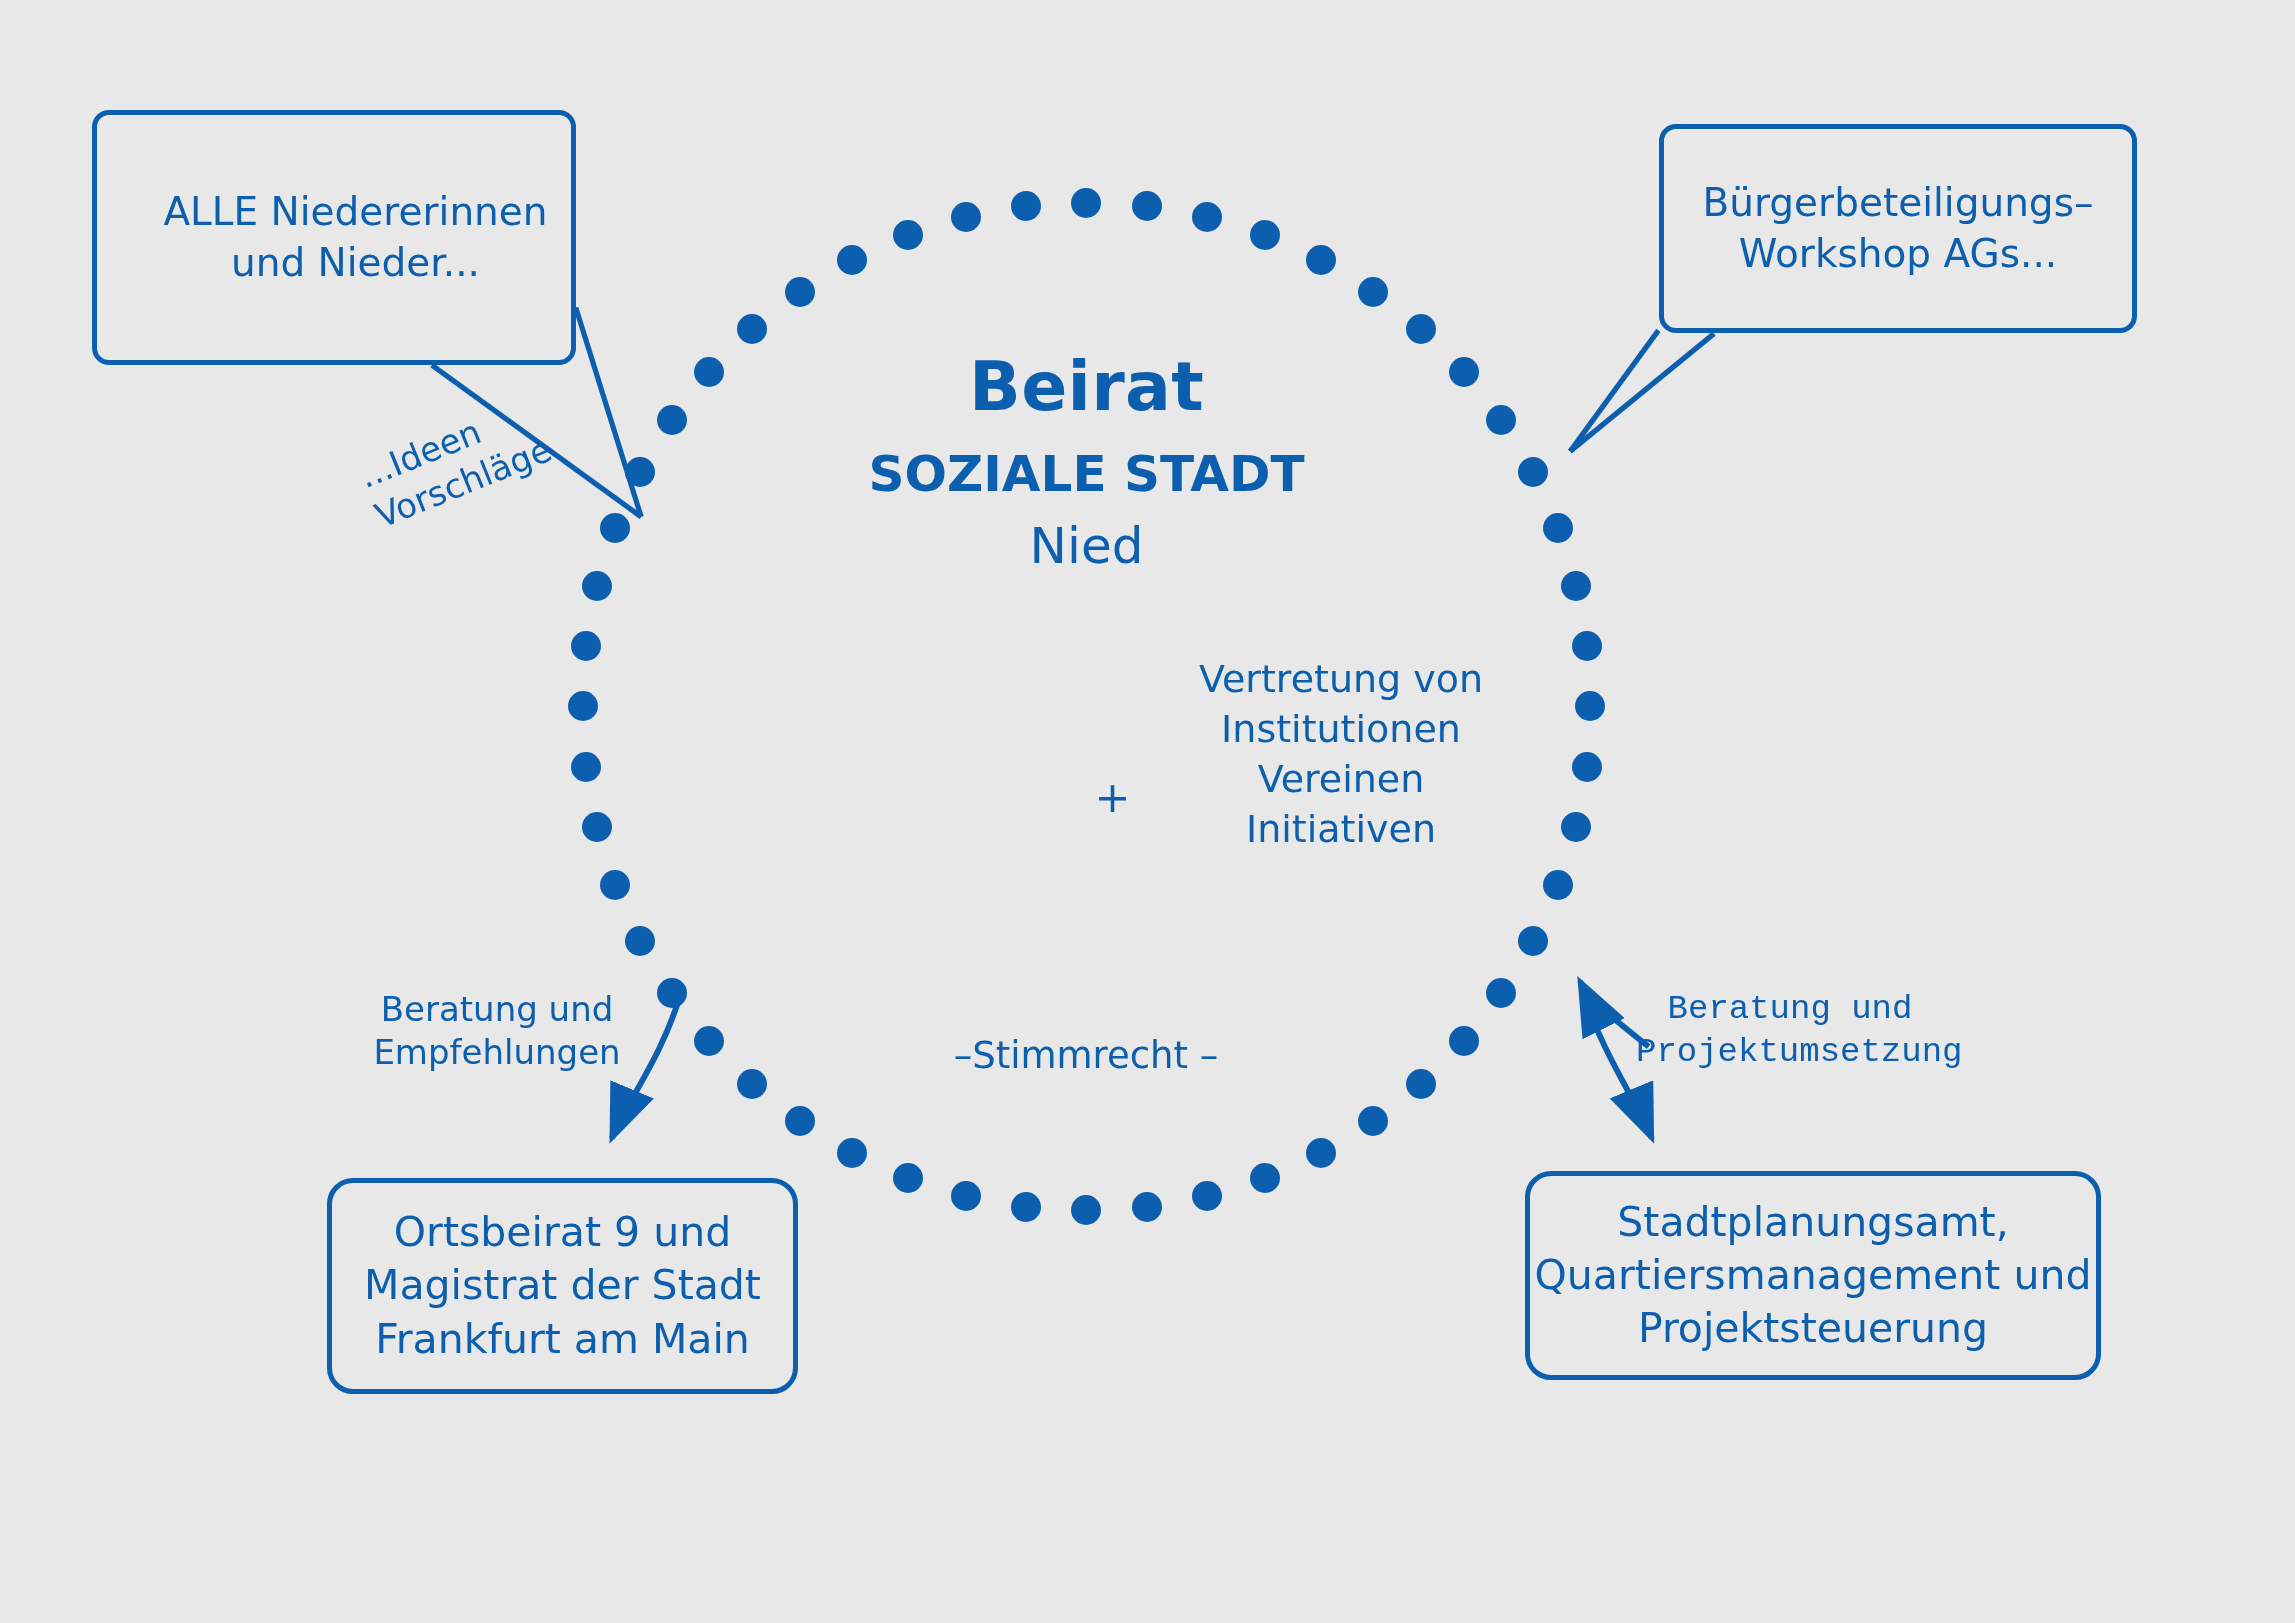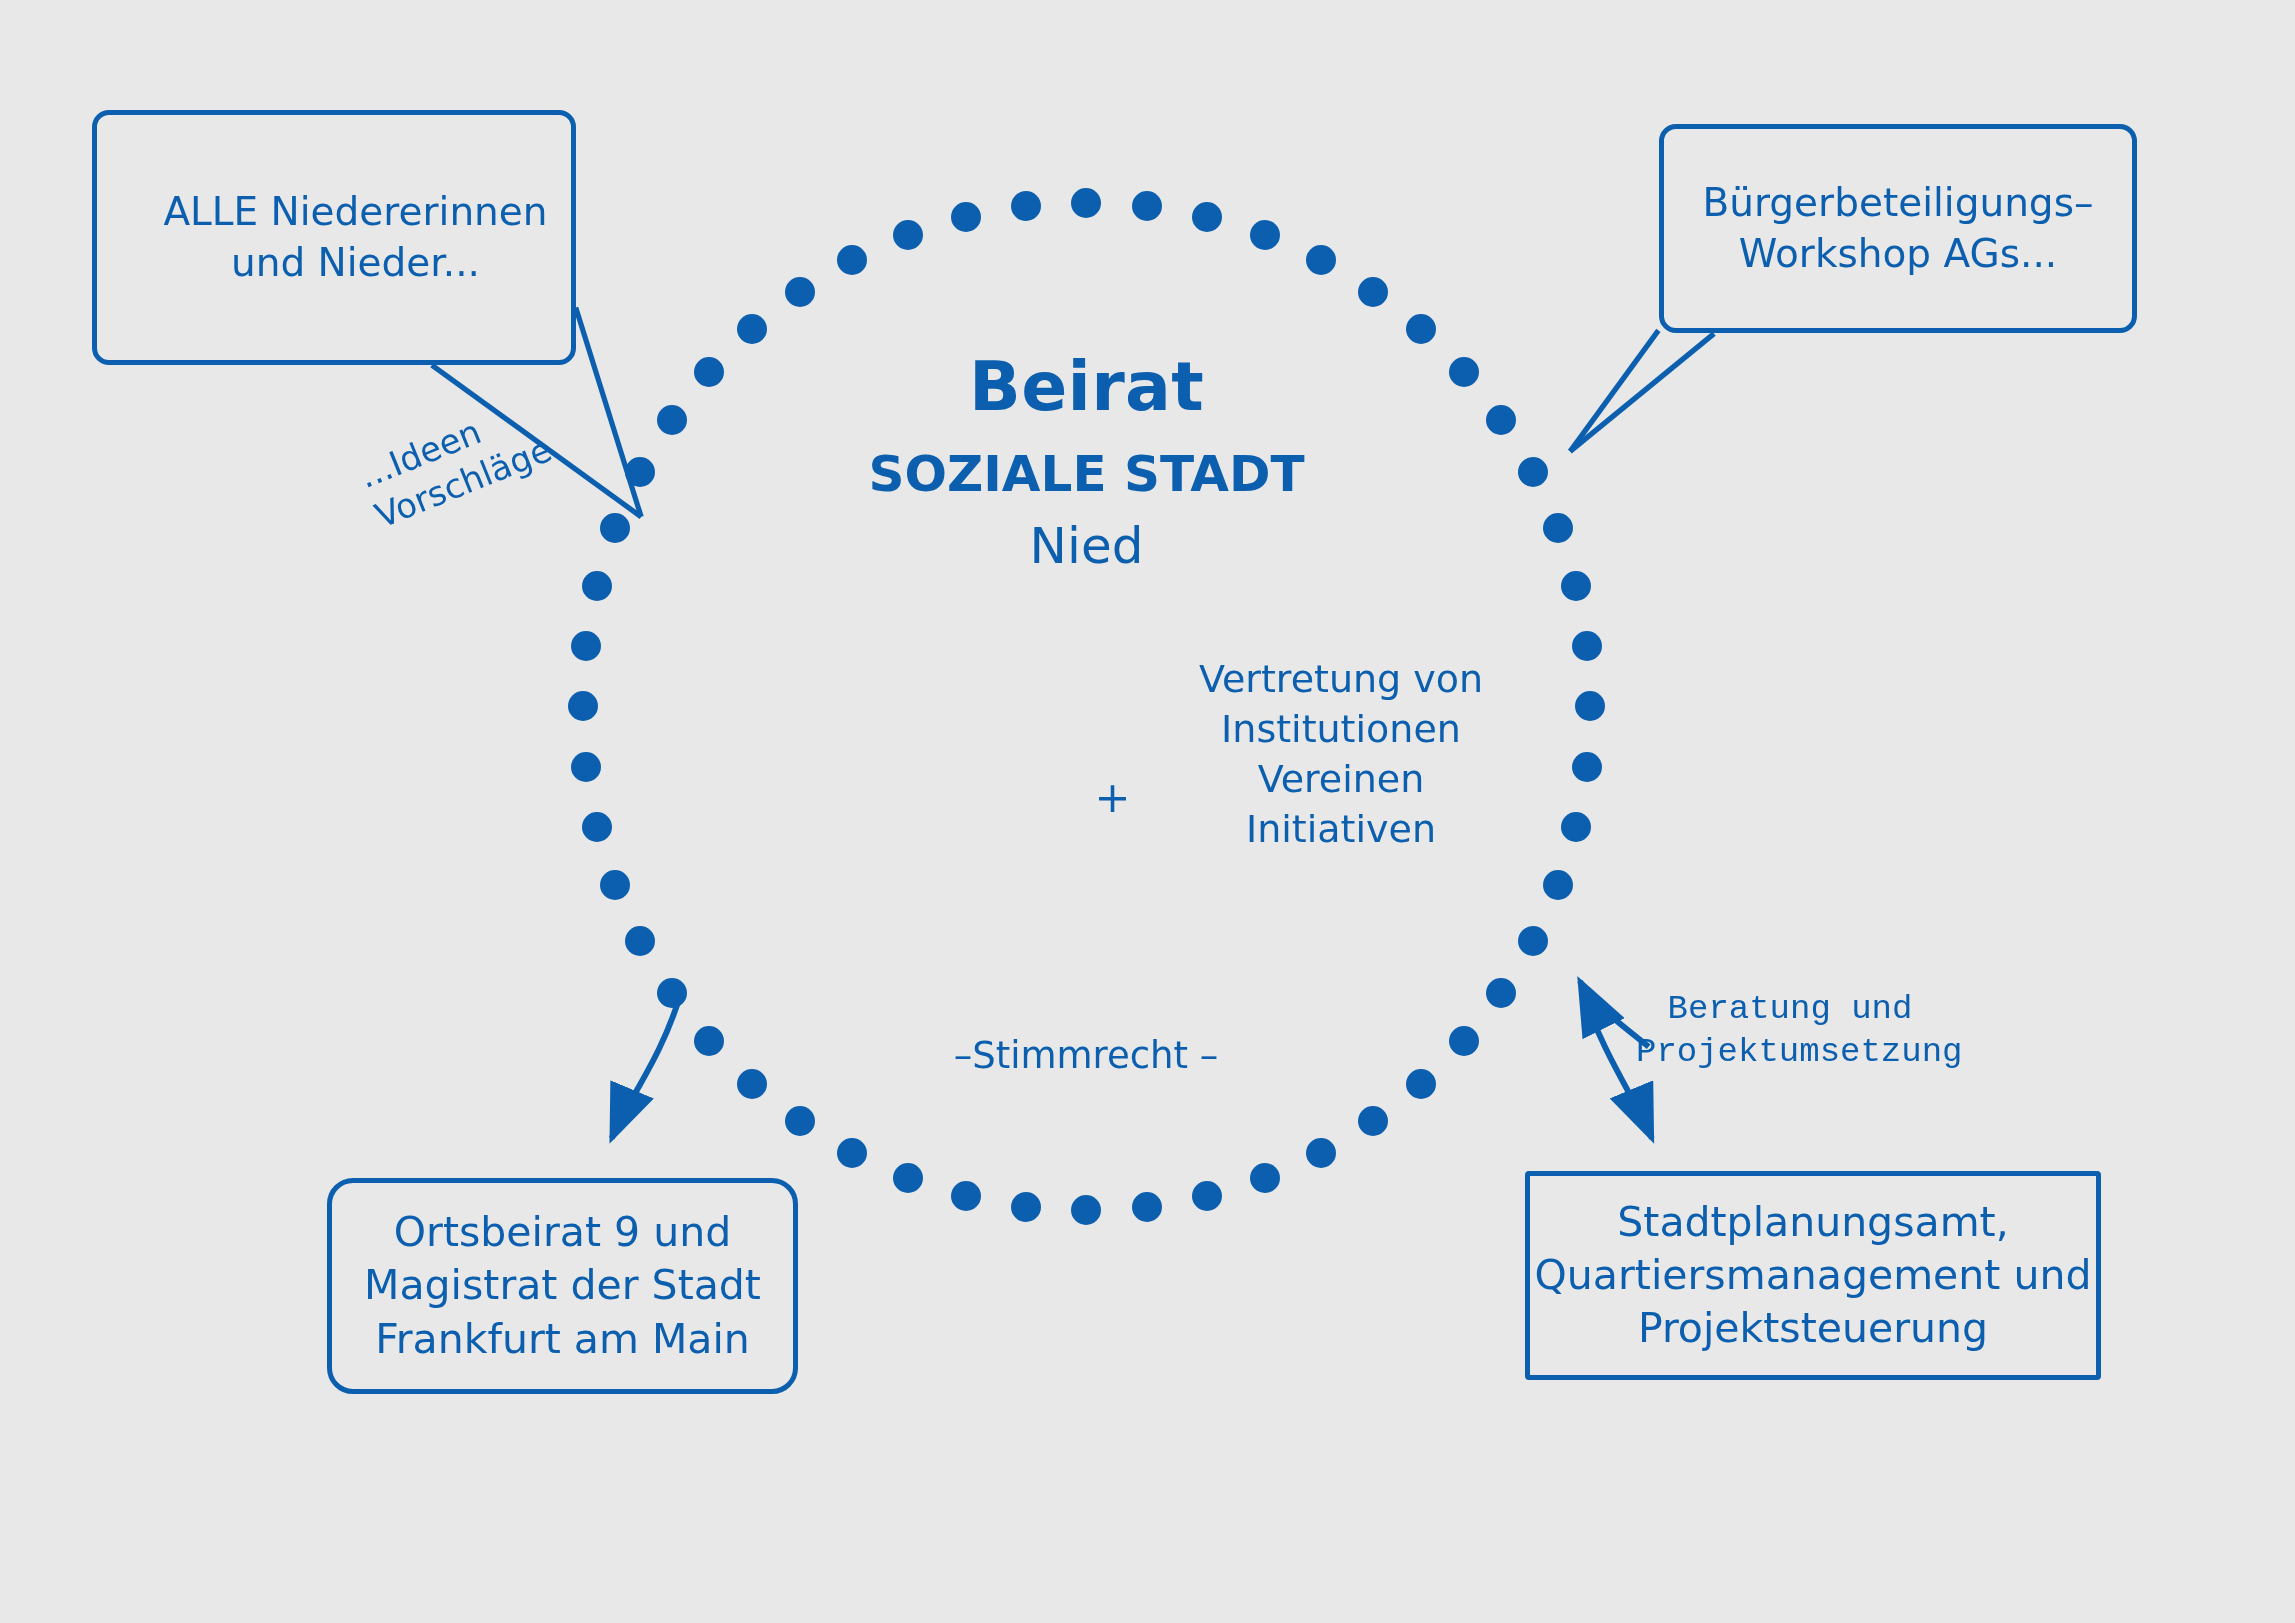--- a/index.html
+++ b/index.html
@@ -131,21 +131,21 @@
     width: 471px;
     height: 216px;
     border-radius: 26px;
     font-size: 41px;
   }
   #box-stadtplanung {
     left: 1525px;
     top: 1171px;
     width: 576px;
     height: 209px;
-    border-radius: 4px;
+    border-radius: 26px;
     font-size: 41px;
   }
   
   .label {
     position: absolute;
     color: #0b5fae;
     font-size: 34px;
     line-height: 1.25;
   }
   #label-ideen {
@@ -268,15 +268,16 @@
 
     <path d="M 2520 1600 C 2470 1560 2430 1530 2415 1500" stroke="#0b5fae" stroke-width="9" fill="none" marker-end="url(#arrowhead)"></path>
   </svg>
 
   <div class="box" id="box-alle">ALLE Niedererinnen und Nieder...</div>
   <div class="box" id="box-workshop">Bürgerbeteiligungs–Workshop AGs...</div>
   <div class="box" id="box-ortsbeirat">Ortsbeirat 9 und Magistrat der Stadt Frankfurt am Main</div>
   <div class="box" id="box-stadtplanung">Stadtplanungsamt, Quartiersmanagement und Projektsteuerung</div>
 
   <div class="label" id="label-ideen">...Ideen Vorschläge</div>
+  <div class="label" id="label-beratung-links">Beratung und Empfehlungen</div>
   <div class="label" id="label-beratung-rechts">Beratung und Projektumsetzung</div>
 </div>
 
 
 </body></html>

